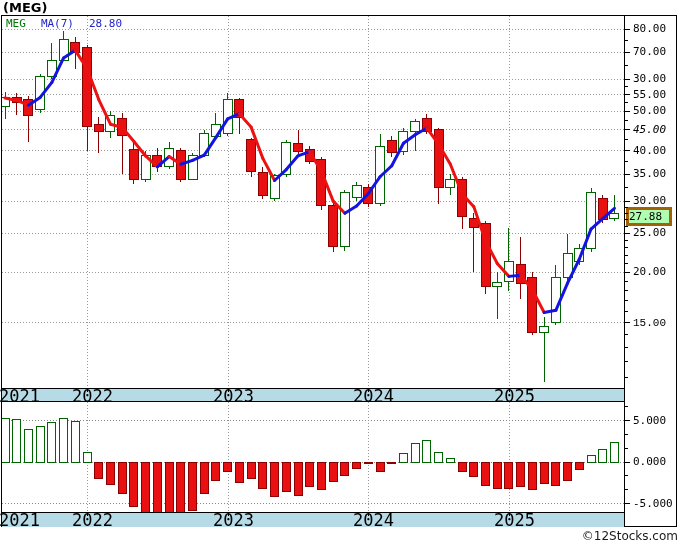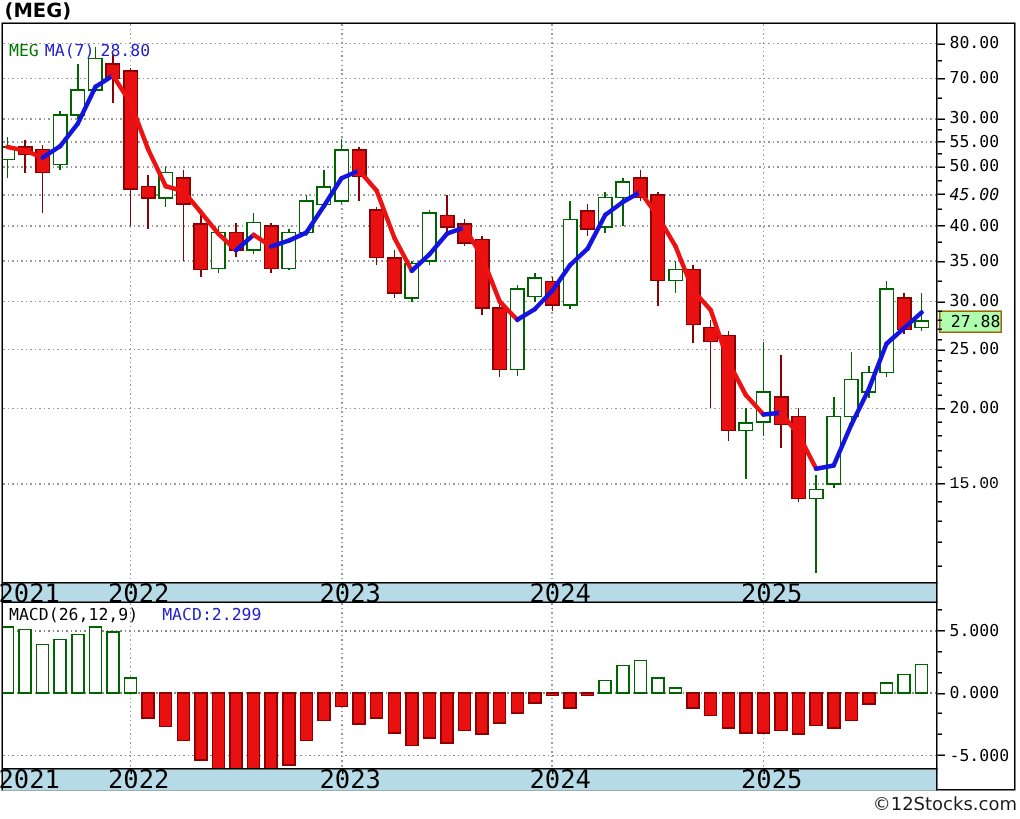--- a/index.html
+++ b/index.html
@@ -11,30 +11,30 @@
   .frame{left:1px;top:15px;width:676px;height:512px;border:1px solid #000;
          box-sizing:border-box;background:#fff;}
   .panel{box-sizing:border-box;background:#fff;}
   #pricePanel{left:2px;top:16px;width:623px;height:372px;border-right:1px solid #000;}
   #band1{left:2px;top:388px;width:623px;height:14px;border-top:1px solid #000;
          border-bottom:1px solid #000;border-right:1px solid #000;}
   #macdPanel{left:2px;top:402px;width:623px;height:110px;border-right:1px solid #000;}
   #band2{left:2px;top:512px;width:623px;height:15px;border-top:1px solid #000;
          border-right:1px solid #000;}
   .band{box-sizing:border-box;}
-  .legend{left:6px;top:28px;display:flex;gap:4px;font-size:11px;line-height:12px;}
+  .legend{left:6px;top:18px;display:flex;gap:15px;font-size:11px;line-height:12px;}
   .macd-header{left:6px;top:404px;display:flex;gap:16px;font-size:11px;line-height:12px;}
   .year-label{position:absolute;top:0px;width:40px;text-align:center;font-size:17px;
               line-height:12px;color:#000;}
   .band-tick{position:absolute;top:0;width:1px;height:3px;background:#000;}
   .axis-label{position:absolute;left:633px;font-size:11px;line-height:12px;color:#000;
               white-space:nowrap;}
   .tick-major{position:absolute;left:625px;width:5px;height:1px;background:#000;}
   .tick-minor{position:absolute;left:625px;width:3px;height:1px;background:#000;}
-  .last-price{left:626px;width:40px;height:13px;border:1px solid #a16207;text-align:right;
+  .last-price{left:626px;width:40px;height:13px;border:3px solid #a16207;text-align:left;
               font-size:11px;line-height:13px;color:#000;}
   .watermark{right:2px;top:529px;font-family:"DejaVu Sans","Liberation Sans",sans-serif;
              font-size:12px;color:#1a1a1a;}
   svg{display:block;}
 </style>
 </head>
 <body>
 
 <div class="stage">
 
@@ -297,24 +297,20 @@
         <rect x="538.12" y="60" width="8" height="21.580000000000002" fill="#e81010" stroke="#8b0000" stroke-width="1" shape-rendering="crispEdges"></rect>
         <rect x="549.84" y="60" width="8" height="23.240000000000002" fill="#e81010" stroke="#8b0000" stroke-width="1" shape-rendering="crispEdges"></rect>
         <rect x="561.5600000000001" y="60" width="8" height="18.26" fill="#e81010" stroke="#8b0000" stroke-width="1" shape-rendering="crispEdges"></rect>
         <rect x="573.2800000000001" y="60" width="8" height="7.470000000000001" fill="#e81010" stroke="#8b0000" stroke-width="1" shape-rendering="crispEdges"></rect>
         <rect x="585" y="53.36" width="8" height="6.640000000000001" fill="#ffffff" stroke="#006400" stroke-width="1" shape-rendering="crispEdges"></rect>
         <rect x="596.72" y="47.55" width="8" height="12.450000000000001" fill="#ffffff" stroke="#006400" stroke-width="1" shape-rendering="crispEdges"></rect>
         <rect x="608.44" y="40.9183" width="8" height="19.0817" fill="#ffffff" stroke="#006400" stroke-width="1" shape-rendering="crispEdges"></rect>
       </svg>
   </div>
 
-  <div class="abs macd-header">
-    <span>MACD(26,12,9)</span>
-    <span style="color: rgb(34, 34, 204);">MACD:2.299</span>
-  </div>
 
   <div class="abs band" id="band2" style="background: rgb(182, 219, 231);">
       <div class="year-label" style="left: -3px; top: 1px;">2021</div>
       <div class="year-label" style="left: 70px; top: 1px;">2022</div>
       <div class="year-label" style="left: 211px; top: 1px;">2023</div>
       <div class="year-label" style="left: 351px; top: 1px;">2024</div>
       <div class="year-label" style="left: 492px; top: 1px;">2025</div>
       <div class="band-tick" style="left: 85px;"></div>
       <div class="band-tick" style="left: 226px;"></div>
       <div class="band-tick" style="left: 366px;"></div>

